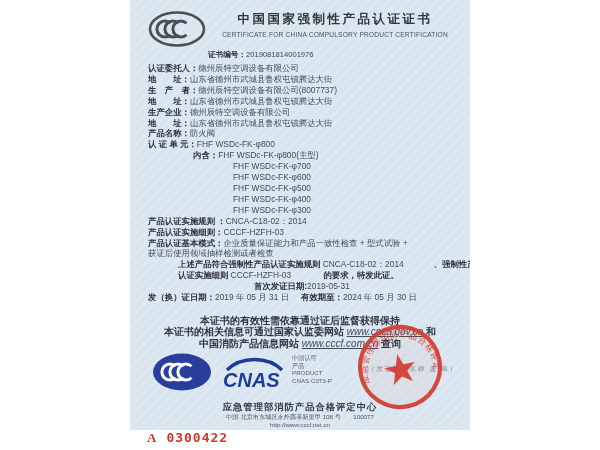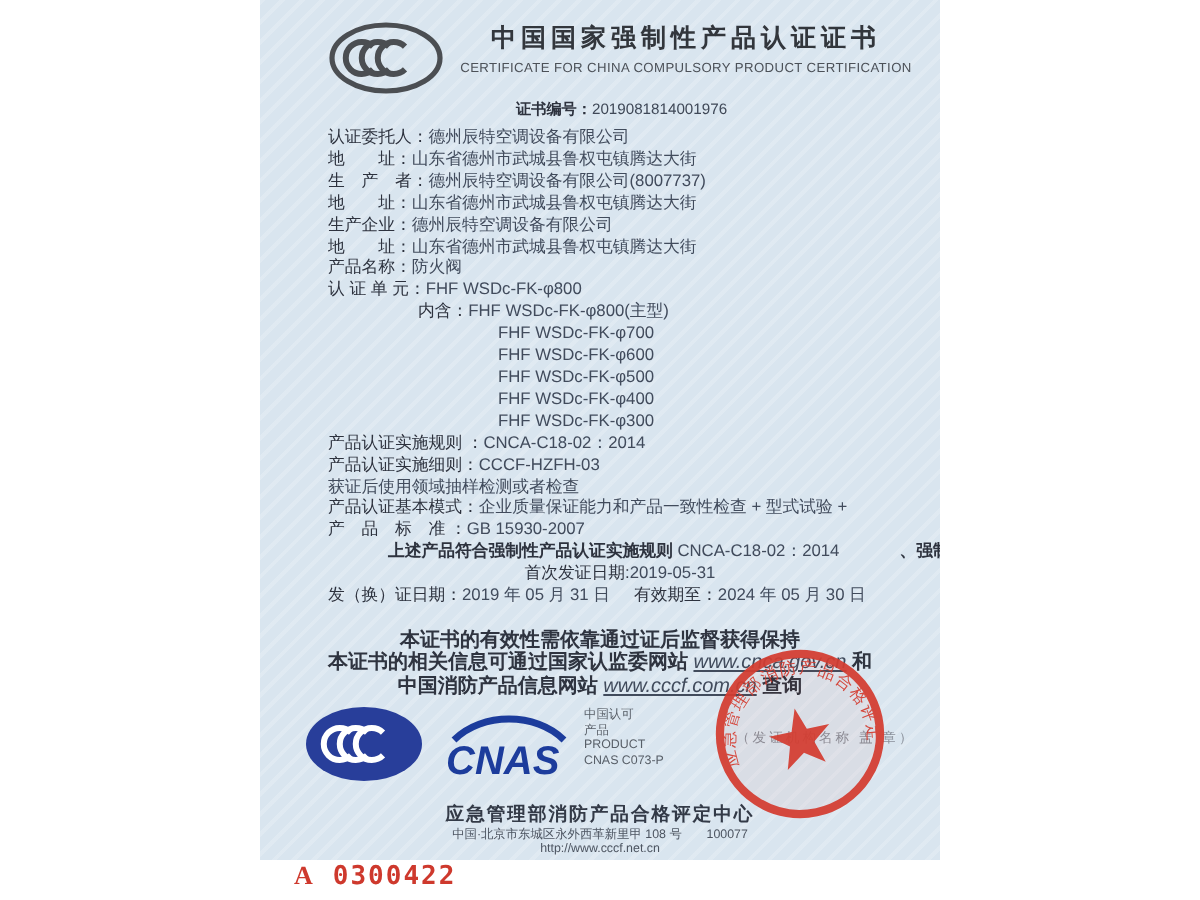--- a/index.html
+++ b/index.html
@@ -3,35 +3,35 @@
 <meta charset="utf-8">
 <style>
   * { margin:0; padding:0; box-sizing:border-box; }
   html,body { width:600px; height:450px; background:#ffffff; overflow:hidden;
               font-family:"Liberation Sans","DejaVu Sans",sans-serif; }
   .stage { position:relative; width:600px; height:450px; background:#ffffff; }
 
   .paper { position:absolute; left:130px; top:0; width:340px; height:430px;
            background:#d9e5ef;
            background-image:repeating-linear-gradient(135deg, rgba(255,255,255,.18) 0 2px, rgba(0,0,0,0) 2px 7px);
-           overflow:hidden;padding-left:16px; }
+           overflow:hidden; }
 
   
   .hdr { position:relative; height:48px; }
   .ccc-top { position:absolute; left:16px; top:9px; }
   .titles { position:absolute; left:78px; right:8px; top:11px; text-align:center; }
   .title { font-size:12.5px; font-weight:bold; letter-spacing:2.5px; color:#32363c; }
   .subtitle { margin-top:3px; font-size:6.6px; letter-spacing:.2px; color:#4c5158; }
-  .certno { margin-left:112px; margin-top:2px; font-size:7.6px; color:#3f4857; height:11px; }
+  .certno { margin-left:78px; margin-top:2px; font-size:7.6px; color:#3f4857; height:11px; }
   .certno .lbl { font-weight:bold; color:#2d323e; }
 
   
   .body { padding:2px 14px 0 18px; }
   .row { font-size:8.4px; line-height:10.9px; color:#414b5c; white-space:nowrap; }
-  .lbl { font-weight:normal; color:#2d323e; }
+  .lbl { font-weight:bold; color:#2d323e; }
   .ind1 { padding-left:45px; }
   .ind2 { padding-left:85px; }
   .center { text-align:center; }
   .b { font-weight:bold; color:#2d323e;margin-left:30px; }
   .gap-l { margin-left:12px; }
 
   
   .notes { position:absolute; left:0; right:0; top:315px; text-align:center;
            font-size:10px; line-height:11.3px; font-weight:bold; color:#2f3440; }
   .notes .url { font-weight:normal; color:#414b5c; text-decoration:underline;font-style:italic; }
@@ -87,24 +87,24 @@
       <div class="row"><span class="lbl">产品名称：</span><span>防火阀</span></div>
       <div class="row"><span class="lbl">认 证 单 元：</span><span>FHF WSDc-FK-φ800</span></div>
       <div class="row ind1"><span class="lbl">内含：</span><span>FHF WSDc-FK-φ800(主型)</span></div>
       <div class="row ind2">FHF WSDc-FK-φ700</div>
       <div class="row ind2">FHF WSDc-FK-φ600</div>
       <div class="row ind2">FHF WSDc-FK-φ500</div>
       <div class="row ind2">FHF WSDc-FK-φ400</div>
       <div class="row ind2">FHF WSDc-FK-φ300</div>
       <div class="row"><span class="lbl">产品认证实施规则 ：</span><span>CNCA-C18-02：2014</span></div>
       <div class="row"><span class="lbl">产品认证实施细则：</span><span>CCCF-HZFH-03</span></div>
+      <div class="row"><span class="lbl">产品认证基本模式：</span><span>企业质量保证能力和产品一致性检查 + 型式试验 +</span></div>
       <div class="row">获证后使用领域抽样检测或者检查</div>
-      <div class="row"><span class="lbl">产品认证基本模式：</span><span>企业质量保证能力和产品一致性检查 + 型式试验 +</span></div>
-      <div class="row"><span class="lbl">产　品　标　准 ：</span><span>GB 15930-2007</span></div>
       <div class="row"><span class="b">上述产品符合强制性产品认证实施规则 </span><span>CNCA-C18-02：2014</span><span class="b">、强制性产品</span></div>
+      <div class="row"><span class="b">认证实施细则 </span><span>CCCF-HZFH-03 </span><span class="b">的要求，特发此证。</span></div>
       <div class="row center"><span class="lbl">首次发证日期:</span><span>2019-05-31</span></div>
       <div class="row"><span class="lbl">发（换）证日期：</span><span>2019 年 05 月 31 日</span><span class="lbl gap-l">有效期至：</span><span>2024 年 05 月 30 日</span></div>
     </div>
 
     <div class="notes">
       <div>本证书的有效性需依靠通过证后监督获得保持</div>
       <div><span>本证书的相关信息可通过国家认监委网站 </span><span class="url">www.cnca.gov.cn</span><span> 和</span></div>
       <div><span>中国消防产品信息网站 </span><span class="url">www.cccf.com.cn</span><span> 查询</span></div>
     </div>
 

